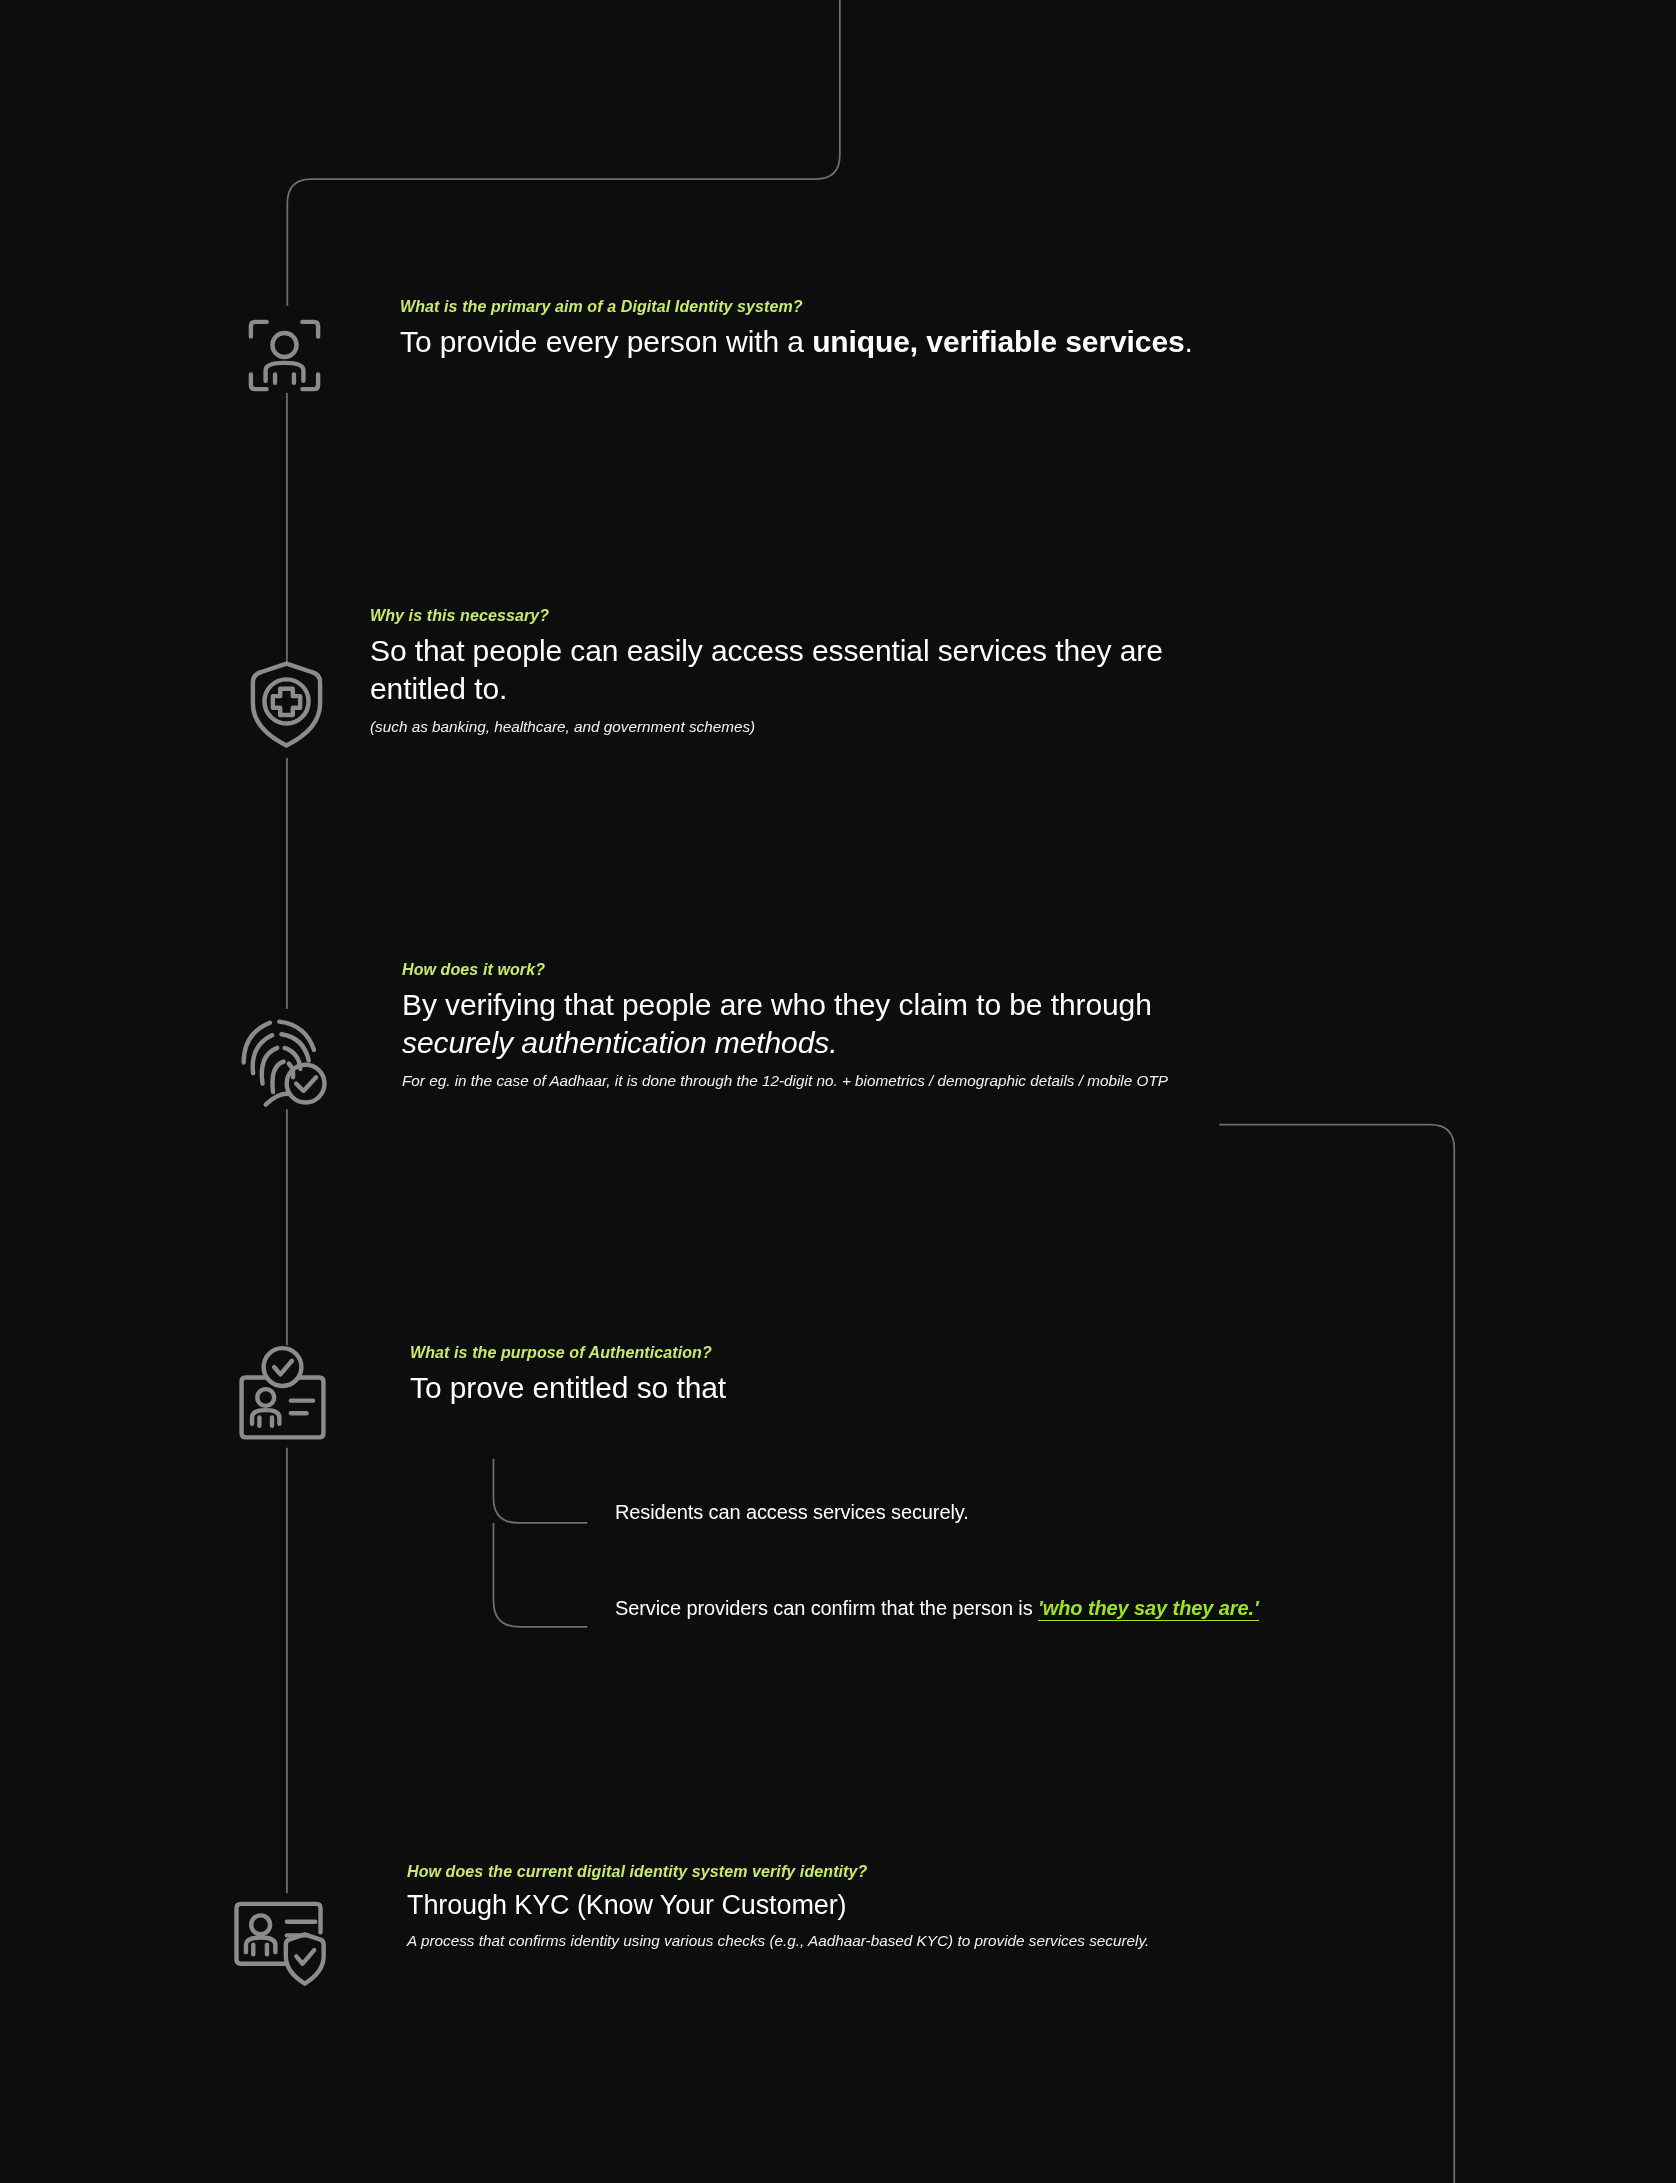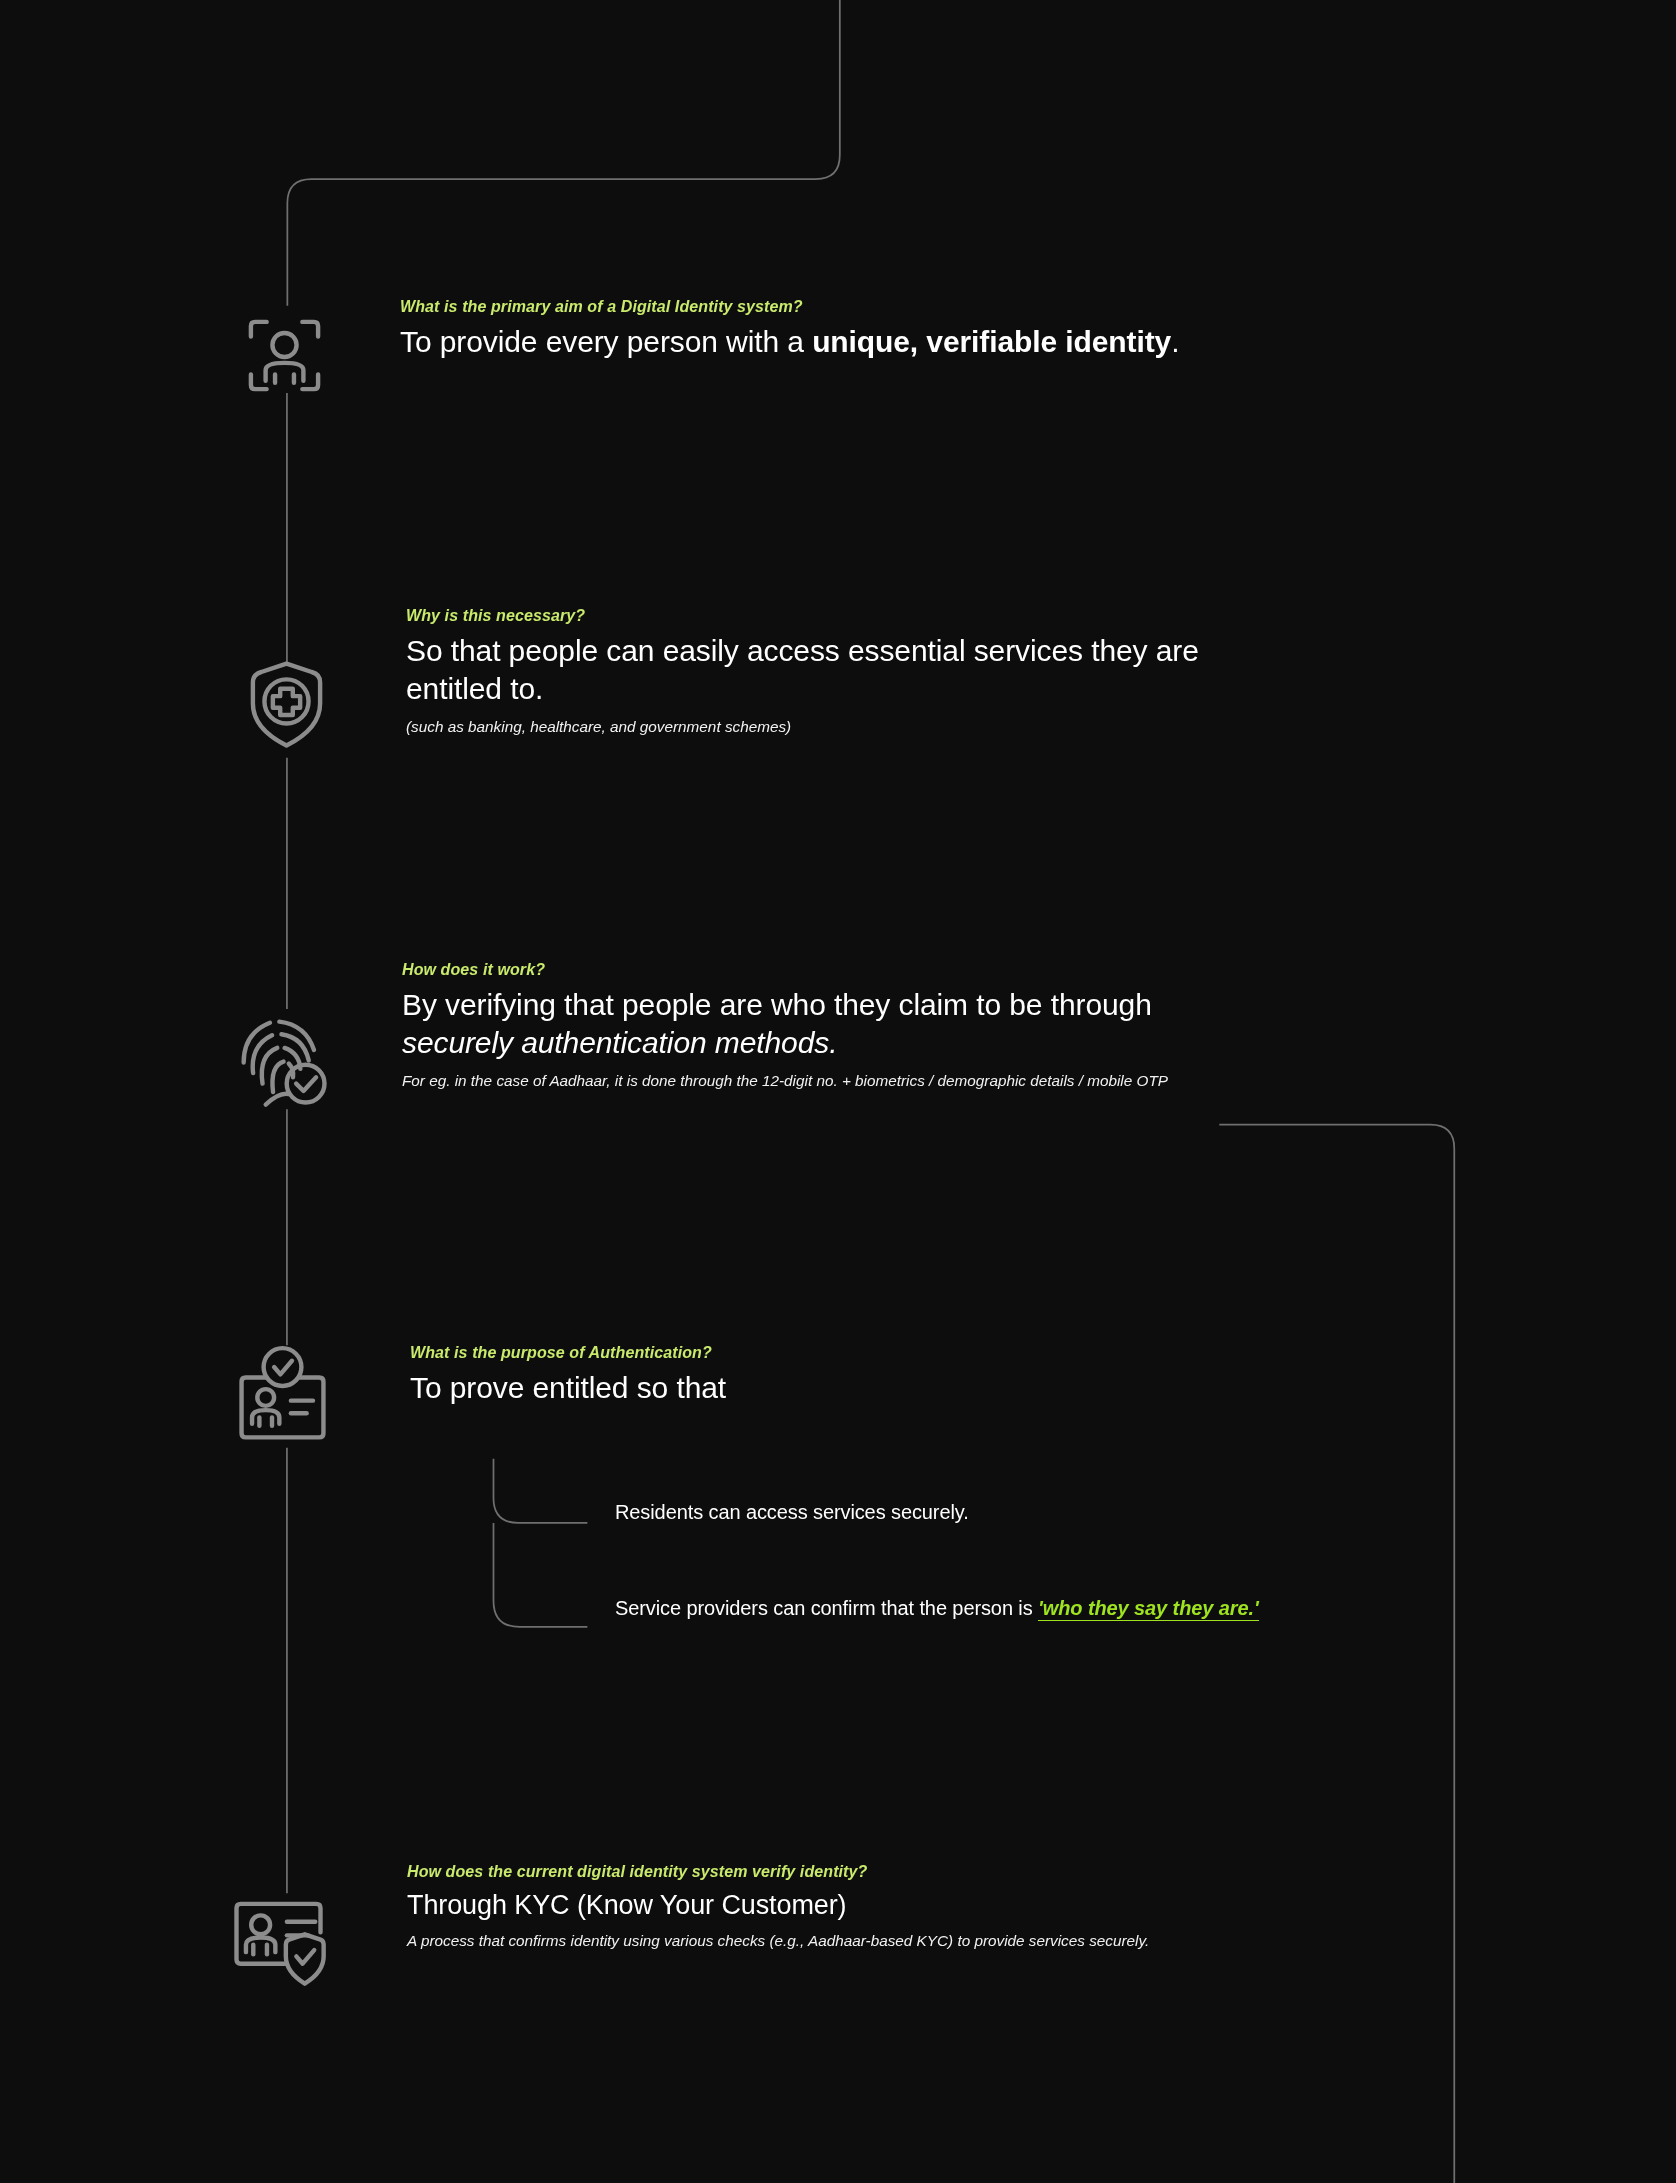--- a/index.html
+++ b/index.html
@@ -119,33 +119,33 @@
       <path d="M18 68 V78 Q18 82 22 82 H33"></path>
       <path d="M82 68 V78 Q82 82 78 82 H67"></path>
       <circle cx="50" cy="40" r="11.5"></circle>
       <path d="M32 74 V64 Q32 57 50 57 Q68 57 68 64 V74"></path>
       <path d="M41 68 V76"></path>
         <path d="M59 68 V76"></path>
     </svg>
   </div>
   <div class="step-body" style="left:400px; top:0px; width:917px;">
     <p class="eyebrow">What is the primary aim of a Digital Identity system?</p>
-    <p class="headline"><span>To provide every person with a </span><b>unique, verifiable identity</b><span>.</span></p>
+    <p class="headline"><span>To provide every person with a </span><b>unique, verifiable services</b><span>.</span></p>
   </div>
 </div>
 
 <div class="step" style="top:606px;">
   <div class="step-icon" style="left:234px; top:45px;">
     <svg class="icon-svg" viewBox="0 0 100 100" fill="none" stroke="#8c8c8c" stroke-width="4.2" stroke-linecap="round" stroke-linejoin="round">
       <path d="M50 12 L26 20 Q18 22 18 30 V50 Q18 74 50 90 Q82 74 82 50 V30 Q82 22 74 20 Z"></path>
       <circle cx="50" cy="48" r="21"></circle>
       <path d="M44 36 H56 V43 H63 V54 H56 V61 H44 V54 H37 V43 H44 Z"></path>
     </svg>
   </div>
-  <div class="step-body" style="left:406px; top:0px; width:895px;">
+  <div class="step-body" style="left:370px; top:0px; width:895px;">
     <p class="eyebrow">Why is this necessary?</p>
     <p class="headline">So that people can easily access essential services they are entitled to.</p>
     <p class="note">(such as banking, healthcare, and government schemes)</p>
   </div>
 </div>
 
 <div class="step" style="top:960px;">
   <div class="step-icon" style="left:230px; top:48px;">
     <svg class="icon-svg" viewBox="0 0 100 100" fill="none" stroke="#8c8c8c" stroke-width="4.2" stroke-linecap="round" stroke-linejoin="round">
       <path d="M13 52 Q13 24 38 14"></path>

